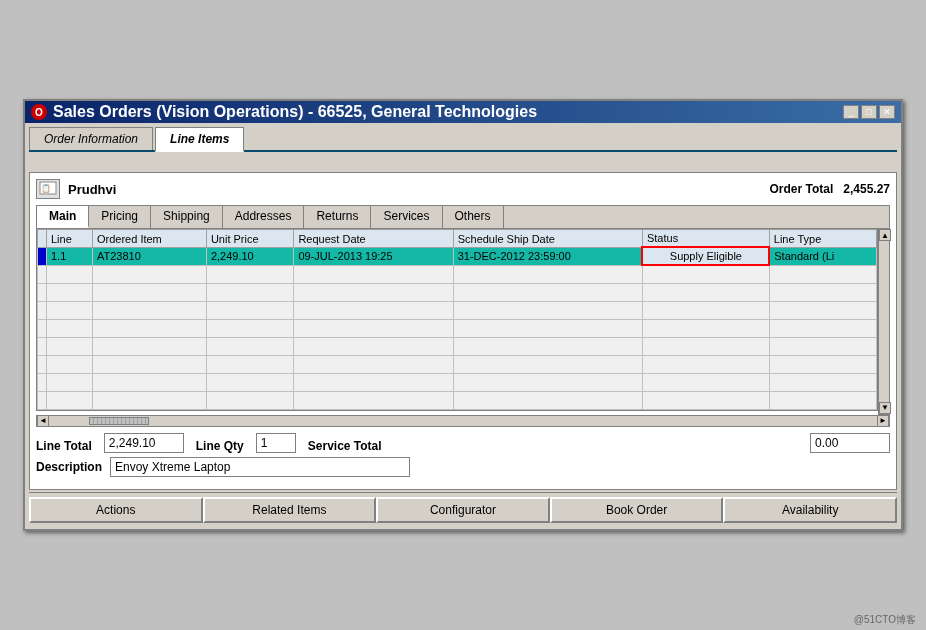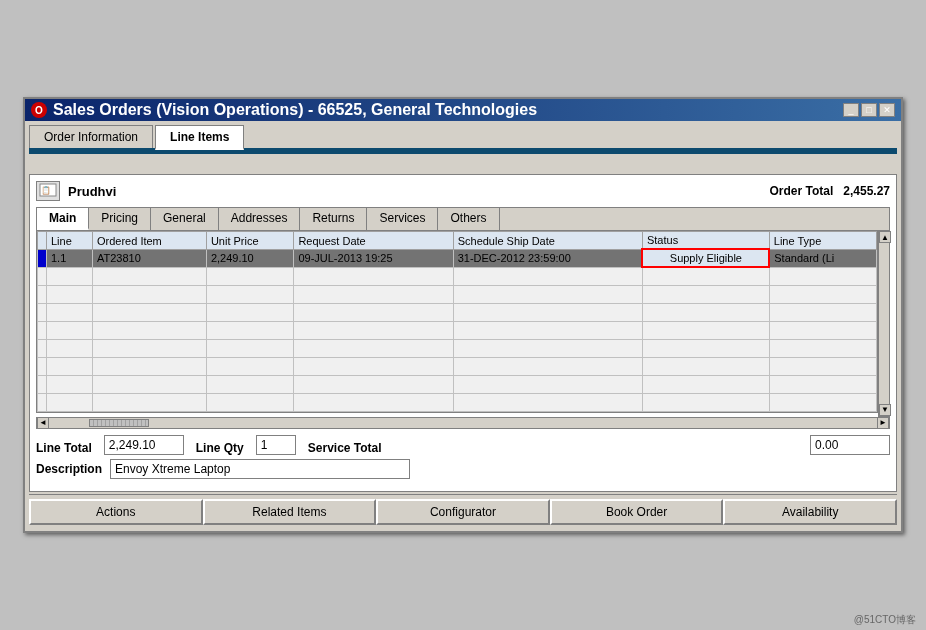--- a/index.html
+++ b/index.html
@@ -64,22 +64,23 @@
       justify-content: center;
       cursor: pointer;
     }
     .window-body {
       padding: 4px;
       background: #d4d0c8;
     }
     
     .tab-bar {
       display: flex;
-      border-bottom: 6px solid #0c4a6e;
+      border-bottom: 2px solid #0c4a6e;
       margin-bottom: 20px;
+      font-style: italic;
     }
     .tab {
       padding: 4px 14px;
       background: #d4d0c8;
       border: 1px solid #808080;
       border-bottom: none;
       cursor: pointer;
       font-size: 12px;
       margin-right: 2px;
       position: relative;
@@ -173,21 +174,21 @@
       white-space: nowrap;
     }
     .data-table td {
       border: 1px solid #c0c0c0;
       padding: 2px 4px;
       height: 18px;
       white-space: nowrap;
       overflow: hidden;
     }
     .data-table tr:first-child td {
-      background: #737373;
+      background: #14b8a6;
     }
     .data-table tr:not(:first-child) td {
       background: #f0f0f0;
     }
     .row-indicator {
       width: 8px;
       background: #0000cc !important;
       padding: 0 !important;
     }
     .status-cell {
@@ -380,21 +381,21 @@
         <span class="prudhvi-label">Prudhvi</span>
         <div class="order-total-area">
           <span class="order-total-label">Order Total</span>
           <span class="order-total-value">2,455.27</span>
         </div>
       </div>
 
       <div class="inner-tab-bar">
         <div class="inner-tab active">Main</div>
         <div class="inner-tab">Pricing</div>
-        <div class="inner-tab">General</div>
+        <div class="inner-tab">Shipping</div>
         <div class="inner-tab">Addresses</div>
         <div class="inner-tab">Returns</div>
         <div class="inner-tab">Services</div>
         <div class="inner-tab">Others</div>
       </div>
 
       <div class="table-wrapper">
         <div class="table-scroll-area">
           <div class="table-container">
             <table class="data-table">

